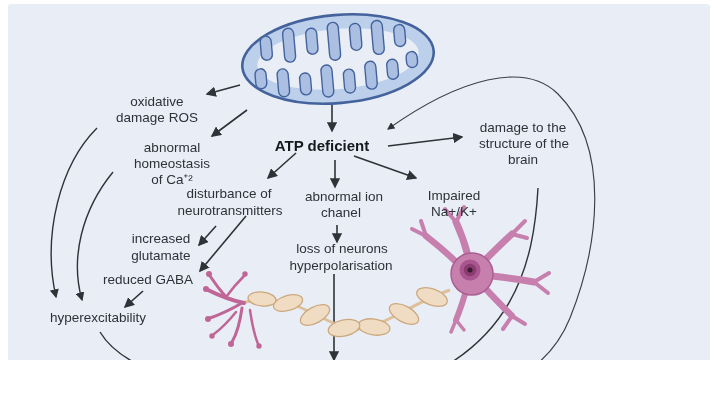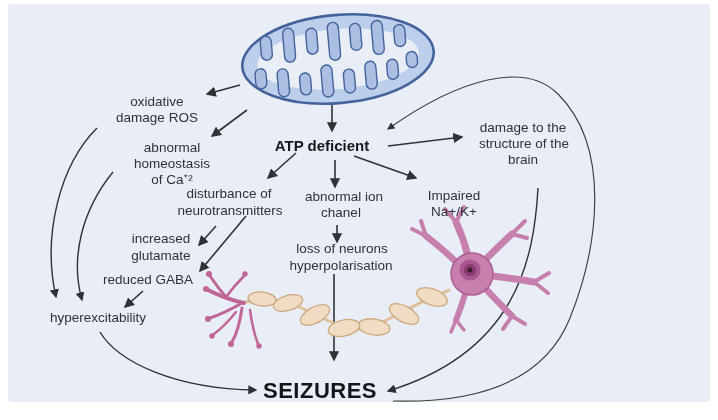--- a/index.html
+++ b/index.html
@@ -1,16 +1,16 @@
 <!DOCTYPE html>
 <html><head>
 <meta charset="utf-8">
 <style>
   html,body{margin:0;padding:0;background:#ffffff;}
-  .stage{position:relative;width:718px;height:420px;background:#ffffff;overflow:hidden;
+  .stage{position:relative;width:718px;height:360px;background:#ffffff;overflow:hidden;
          font-family:"Liberation Sans", sans-serif;}
   svg{display:block;}
   text{fill:#2d3239;font-family:"Liberation Sans", sans-serif;font-size:13.5px;}
   text.bold{font-weight:bold;font-size:15px;fill:#15181c;}
   text.big{font-weight:bold;font-size:22px;fill:#121519;letter-spacing:0.5px;}
   .arrow{stroke:#2e3338;stroke-width:1.6;fill:none;}
   .curve{stroke:#2e3338;stroke-width:1.4;fill:none;}
   .feedback{stroke:#3a4046;stroke-width:1.15;fill:none;}
 </style>
 </head>

